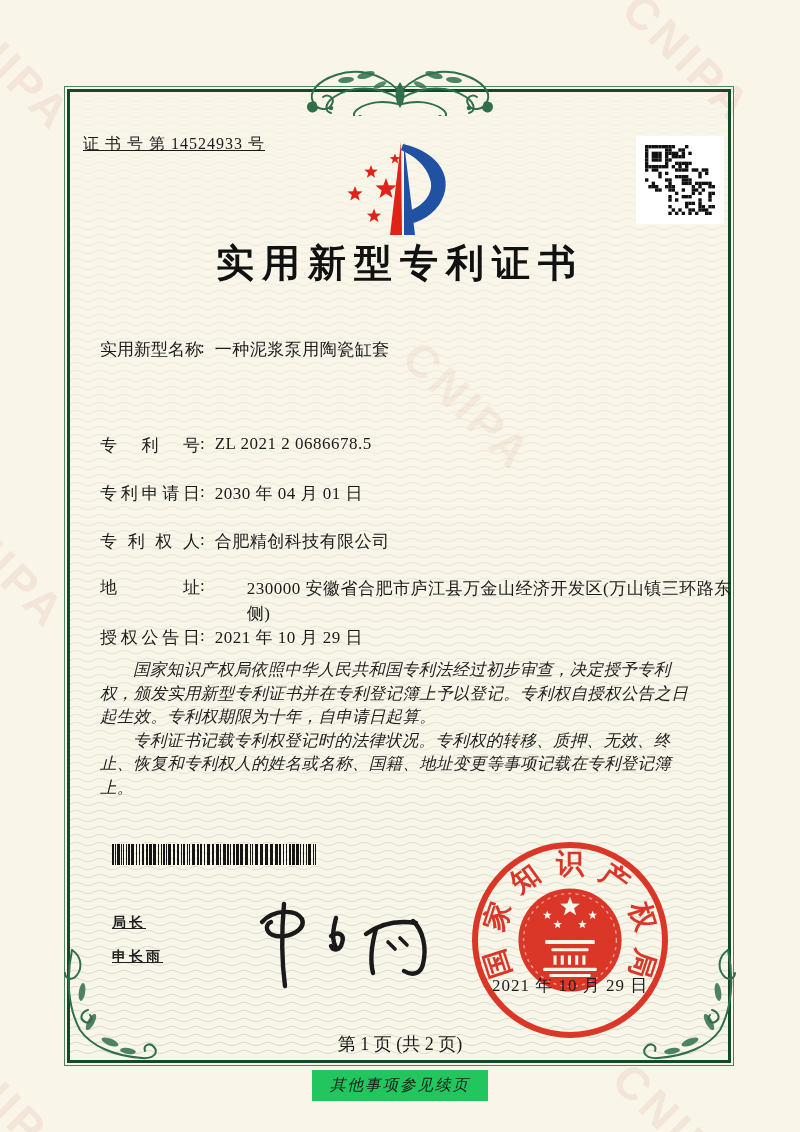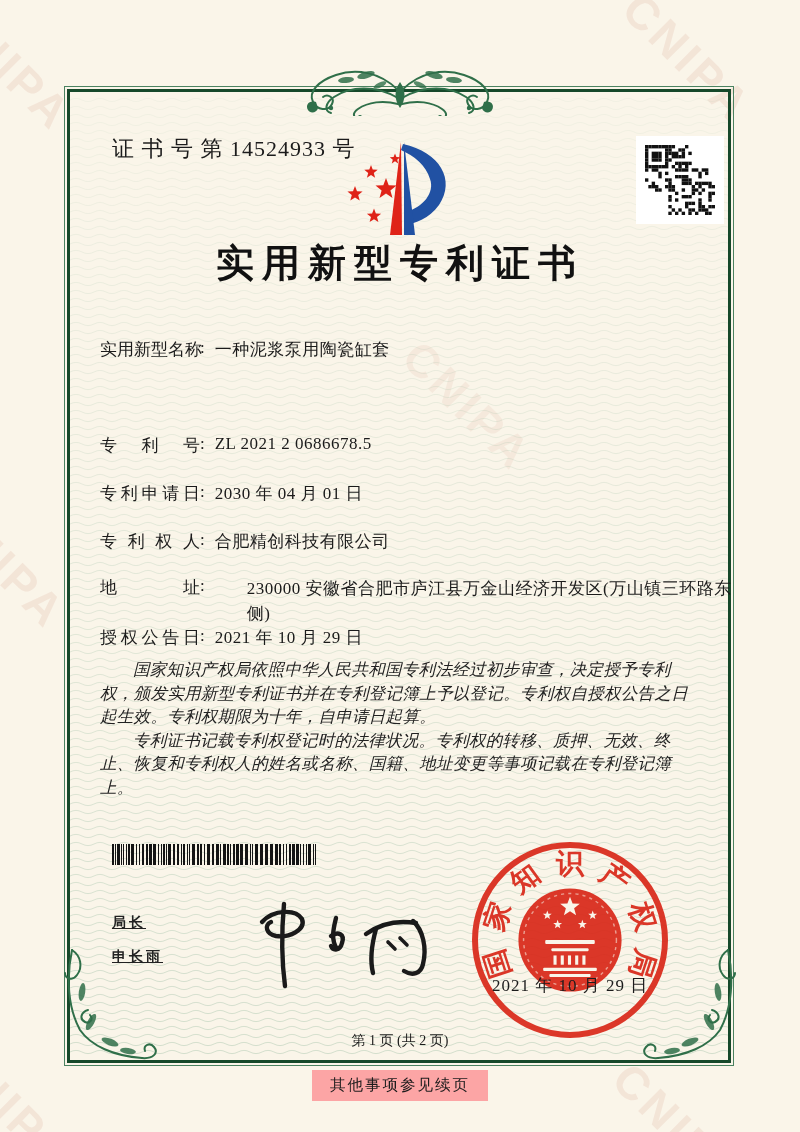--- a/index.html
+++ b/index.html
@@ -19,21 +19,21 @@
     transform:rotate(45deg);transform-origin:left top;
     pointer-events:none;white-space:nowrap;
   }
   
   .border-outer{
     position:absolute;left:64px;top:86px;width:668px;height:978px;
     border:1px solid #4a8260;z-index:1;
   }
   .border-inner{position:absolute;inset:2px;border:3px solid var(--border-green,#16482a);}
   
-  .certno{position:absolute;left:112px;top:134px;font-size:22px;letter-spacing:1px;z-index:2;}
+  .certno{position:absolute;left:83px;top:134px;font-size:16px;letter-spacing:1px;z-index:2;text-decoration:underline;}
   .title{
     position:absolute;left:0;right:0;top:238px;text-align:center;z-index:2;
     font-size:38px;font-weight:700;letter-spacing:8px;color:#111;font-family:Liberation Mono, monospace;
   }
   .field-row{position:absolute;left:100px;font-size:17px;z-index:2;white-space:nowrap;}
   .flabel{display:inline-block;width:100px;text-align:justify;text-align-last:justify;vertical-align:top;}
   .colon{display:inline-block;margin-right:10px;vertical-align:top;}
   .fvalue{display:inline-block;vertical-align:top;letter-spacing:.5px;}
   .fvalue.wide{white-space:normal;width:505px;line-height:25px;margin-left:32px;}
   .grant-no-pair{position:absolute;left:400px;top:0;}
@@ -52,25 +52,25 @@
   .seal{position:absolute;left:472px;top:842px;width:196px;height:196px;z-index:3;opacity:.93;}
   .seal-ring{position:absolute;inset:0;border:6px solid var(--seal-red,#d9291a);border-radius:50%;}
   .seal-char{
     position:absolute;left:50%;top:50%;width:30px;height:30px;margin:-15px 0 0 -15px;
     color:var(--seal-red,#d9291a);font-weight:700;font-size:28px;line-height:30px;text-align:center;
   }
   .seal-date{
     position:absolute;left:468px;top:974px;width:204px;text-align:center;z-index:4;
     font-size:17px;letter-spacing:1px;color:#1c1c1c;
   }
-  .footer-page{position:absolute;left:0;right:0;top:1032px;text-align:center;font-size:14px;z-index:2;}
+  .footer-page{position:absolute;left:0;right:0;top:1032px;text-align:center;font-size:18px;z-index:2;}
   .continuation{position:absolute;left:0;right:0;top:1070px;text-align:center;z-index:2;}
   .continuation span{
-    display:inline-block;background:#fca5a5;padding:5px 18px;
-    font-size:15.5px;letter-spacing:2px;
+    display:inline-block;background:#22c55e;padding:5px 18px;
+    font-size:15.5px;font-style:italic;letter-spacing:2px;
   }
   svg{display:block;}
 </style>
 </head>
 <body>
 
 <div class="page">
 
   <div class="wm" style="left:-30px;top:-10px;">CNIPA</div>
   <div class="wm" style="left:650px;top:-18px;">CNIPA</div>

